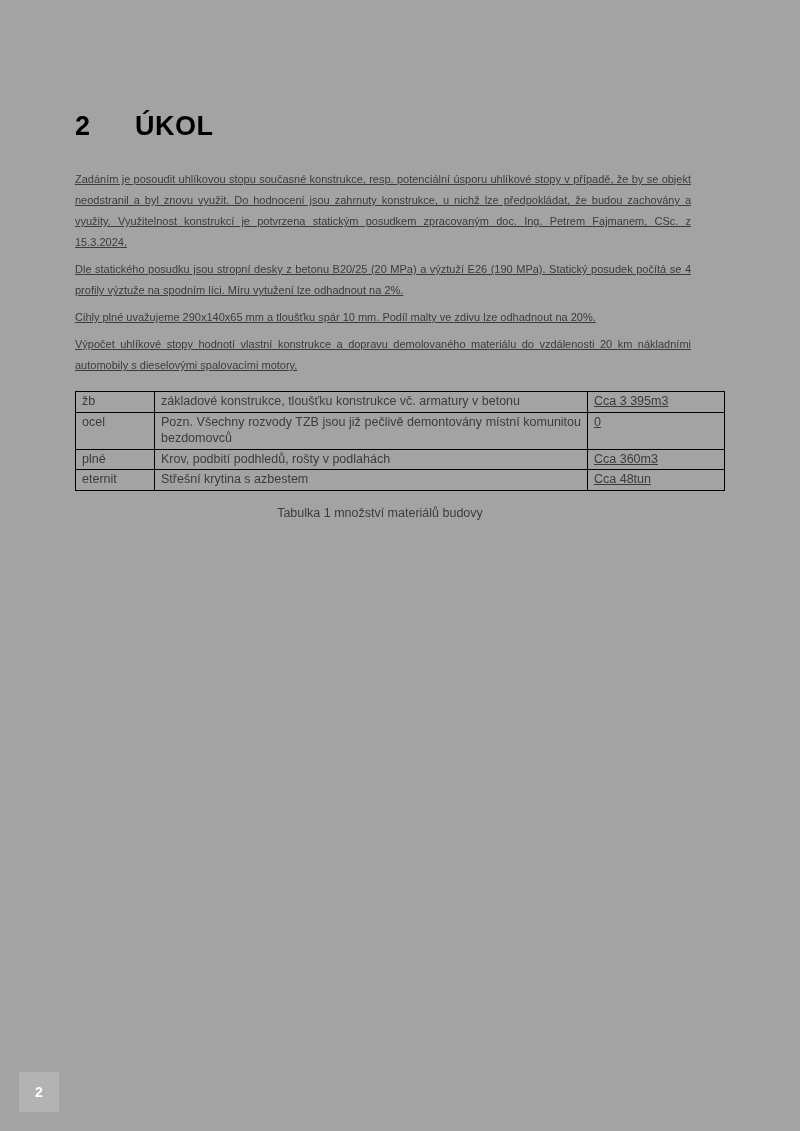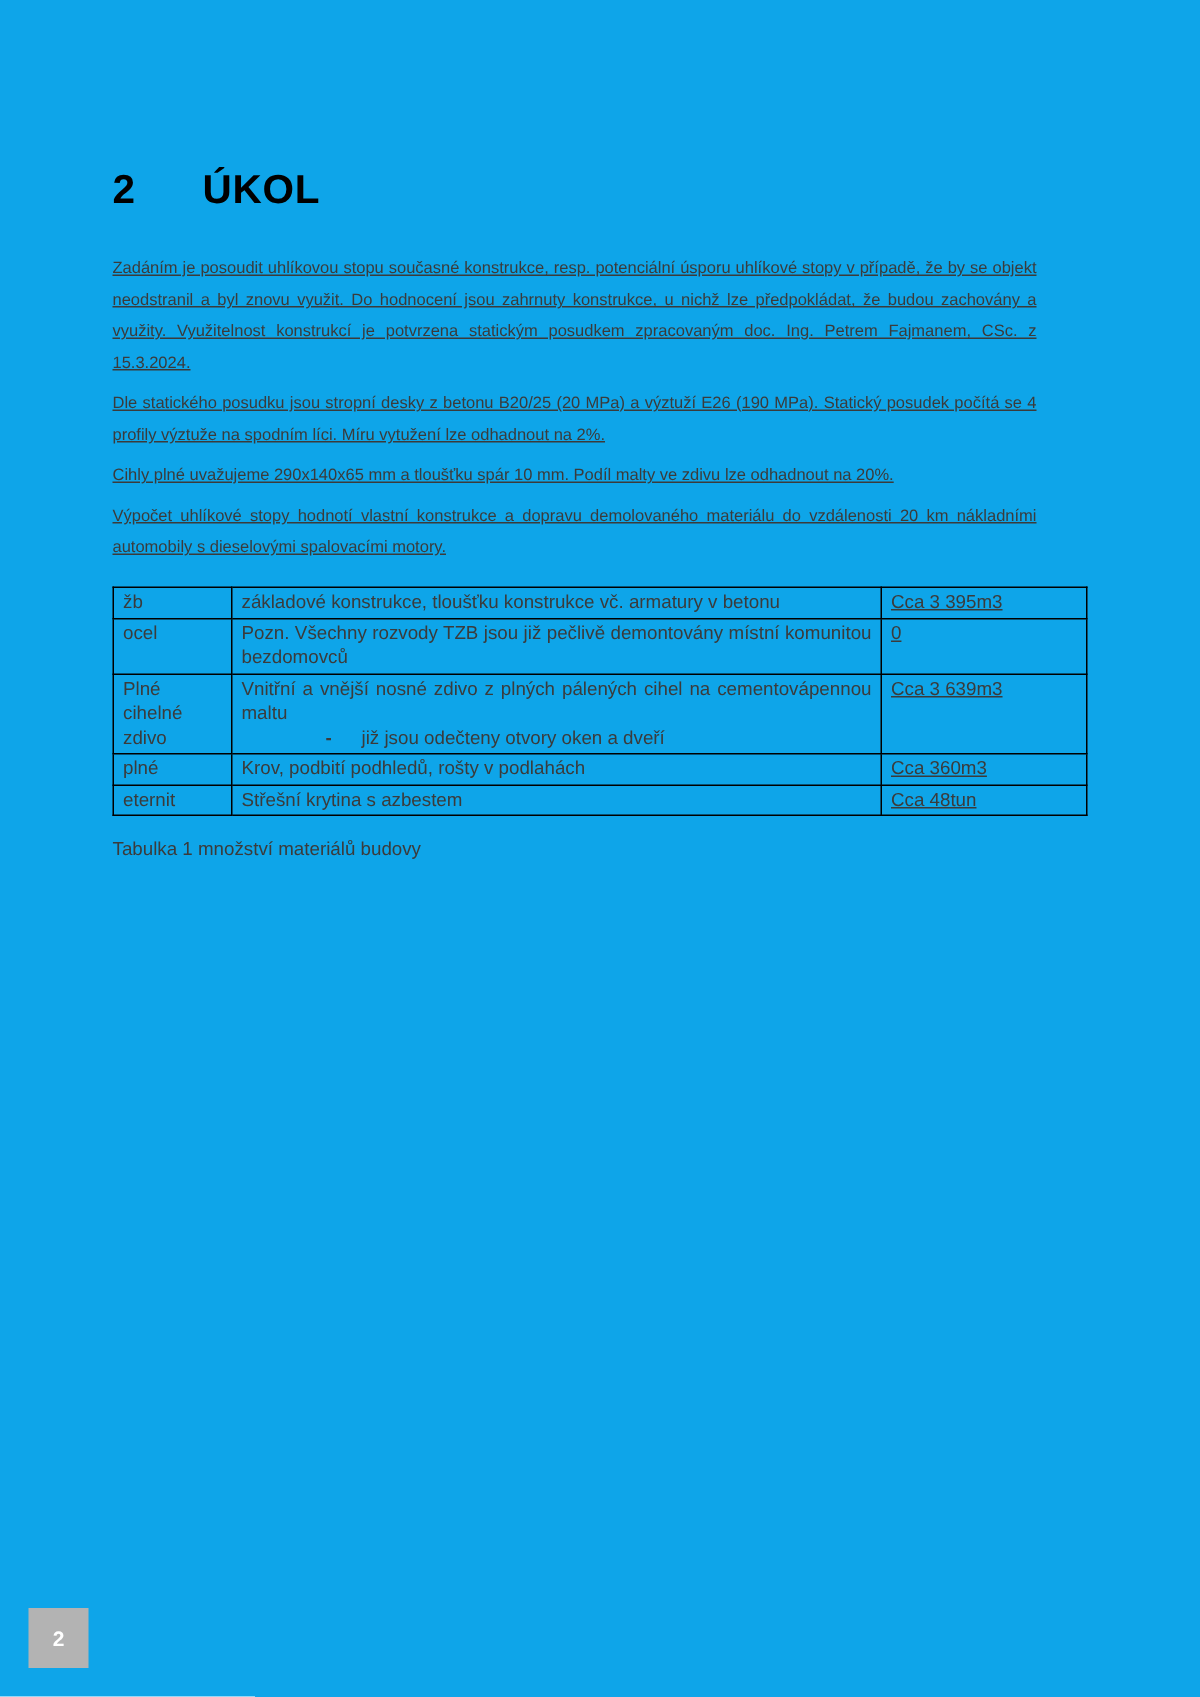--- a/index.html
+++ b/index.html
@@ -4,21 +4,21 @@
 <style>
   html, body {
     margin: 0;
     padding: 0;
     background: #ffffff;
   }
   .page {
     position: relative;
     width: 800px;
     height: 1131px;
-    background: #0ea5e9;
+    background: #a3a3a3;
     overflow: hidden;
     font-family: "Liberation Sans", sans-serif;
   }
   .content {
     position: absolute;
     left: 75px;
     top: 110px;
     width: 616px;
   }
   h1.section-heading {
@@ -64,21 +64,21 @@
     padding-left: 56px;
     text-align: left;
   }
   .bullet-line .dash {
     display: inline-block;
     width: 24px;
     font-weight: bold;
   }
   .table-caption {
     margin-top: 15px;
-    text-align: left;
+    text-align: center;
     font-size: 12.5px;
     color: #3b3b3b;
     width: 610px;
   }
   .page-number-badge {
     position: absolute;
     left: 19px;
     top: 1072px;
     width: 40px;
     height: 40px;
@@ -112,30 +112,20 @@
           <td class="col-material">žb</td>
           <td class="col-desc">základové konstrukce, tloušťku konstrukce vč. armatury v betonu</td>
           <td class="col-qty">Cca 3 395m3</td>
         </tr>
         <tr>
           <td class="col-material">ocel</td>
           <td class="col-desc">Pozn. Všechny rozvody TZB jsou již pečlivě demontovány místní komunitou bezdomovců</td>
           <td class="col-qty">0</td>
         </tr>
         <tr>
-          <td class="col-material">Plné cihelné zdivo</td>
-          <td class="col-desc">
-            <div>Vnitřní a vnější nosné zdivo z plných pálených cihel na cementovápennou maltu</div>
-            <div class="bullet-line">
-              <span class="dash">-</span><span>již jsou odečteny otvory oken a dveří</span>
-            </div>
-          </td>
-          <td class="col-qty">Cca 3 639m3</td>
-        </tr>
-        <tr>
           <td class="col-material">plné</td>
           <td class="col-desc">Krov, podbití podhledů, rošty v podlahách</td>
           <td class="col-qty">Cca 360m3</td>
         </tr>
         <tr>
           <td class="col-material">eternit</td>
           <td class="col-desc">Střešní krytina s azbestem</td>
           <td class="col-qty">Cca 48tun</td>
         </tr>
       </tbody>

